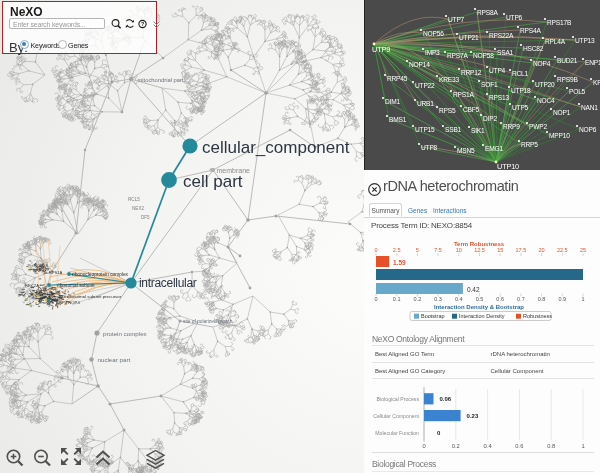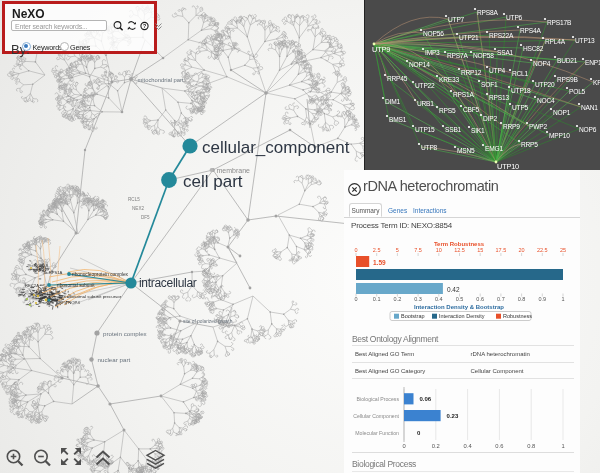--- a/index.html
+++ b/index.html
@@ -110,21 +110,21 @@
 <g fill="#505050">
 <path d="M61 4h6.2l-1.6 1.6-1.4 1.4L62.6 8.6 61 10.2zM81 4h-6.2l1.6 1.6 1.4 1.4 1.6 1.6L81 10.2zM61 21h6.2l-1.6-1.6-1.4-1.4-1.6-1.6L61 14.8zM81 21h-6.2l1.6-1.6 1.4-1.4 1.6-1.6L81 14.8z"></path>
 </g>
 <g stroke="#505050" stroke-width="2" fill="none">
 <path d="M96.5 13.5l6.5-6 6.5 6M96.5 20.5l6.5-6 6.5 6"></path>
 </g>
 <g stroke="#505050" stroke-width="1.4" fill="none">
 <path d="M155.5 6.5l8.5 4.8-8.5 4.8-8.5-4.8zM147 15.3l8.5 4.8 8.5-4.8M147 19.3l8.5 4.8 8.5-4.8"></path>
 </g>
 </svg>
-<div style="position:absolute;left:2px;top:1px;width:155px;height:53px;background:rgba(255,255,255,.8);border:3px solid #b91c1c;box-sizing:border-box">
+<div style="position:absolute;left:2px;top:1px;width:155px;height:53px;background:rgba(255,255,255,.8);border:1px solid #b91c1c;box-sizing:border-box">
 <div style="position:absolute;left:7px;top:3px;font-size:12px;font-weight:bold;color:#1b1b1b">NeXO</div>
 <div style="position:absolute;left:6px;top:16px;width:96px;height:11px;background:#fff;border:1px solid #b5b5b5;border-radius:2px;font-size:7px;letter-spacing:-.2px;color:#999;line-height:11px;padding-left:3px;box-sizing:border-box;overflow:hidden;white-space:nowrap">Enter search keywords...</div>
 <svg width="52" height="16" viewBox="0 0 52 16" style="position:absolute;left:106px;top:14px">
 <g stroke="#1d1d1d" stroke-width="1.1" fill="none">
 <circle cx="6.5" cy="7" r="3.4"></circle>
         <path d="M9 9.6l2.6 2.6" stroke-width="1.5"></path>
 <path d="M17.4 5.2a3.6 3.6 0 016.4 1M24.4 9.8a3.6 3.6 0 01-6.4-1"></path>
 <circle cx="33.5" cy="8" r="3.6"></circle>
 </g>
 <g fill="#1d1d1d">
@@ -370,21 +370,21 @@
         <text x="120" y="151">EMG1</text>
         <circle cx="154" cy="141" r="1.1"></circle>
         <text x="156" y="147">RRP5</text>
         <circle cx="9" cy="44" r="1.4" fill="#eaffb0"></circle>
         <text x="7" y="52" font-size="7.4">UTP9</text>
         <circle cx="131" cy="162" r="1.4" fill="#eaffb0"></circle>
         <text x="132" y="169" font-size="7.4">UTP10</text>
       </g>
     </svg>
 </div>
-<div style="position:absolute;left:344px;top:170px;width:236px;height:303px;background:#fdfdfd;font-family:'Liberation Sans',sans-serif">
+<div style="position:absolute;left:364px;top:170px;width:236px;height:303px;background:#fdfdfd;font-family:'Liberation Sans',sans-serif">
 <svg width="22" height="22" viewBox="0 0 22 22" style="position:absolute;left:1px;top:9px">
 <circle cx="9.5" cy="10.5" r="5.8" stroke="#2e2e2e" stroke-width="1.2" fill="none"></circle>
 <path d="M7.3 8.3l4.4 4.4M11.7 8.3l-4.4 4.4" stroke="#2e2e2e" stroke-width="1.2"></path>
 </svg>
 <div style="position:absolute;left:19px;top:8px;font-size:14.5px;letter-spacing:-.4px;color:#4f4f4f">rDNA heterochromatin</div>
 <div style="position:absolute;left:0;top:46.5px;width:236px;border-bottom:1px solid #d5d5d5"></div>
 <div style="position:absolute;left:5px;top:32.5px;width:33px;height:14.5px;background:#fff;border:1px solid #d5d5d5;border-bottom:1px solid #fff;border-radius:3px 3px 0 0;font-size:6.5px;color:#555;text-align:center;line-height:14px;box-sizing:border-box">Summary</div>
 <div style="position:absolute;left:44px;top:37px;font-size:6.5px;color:#3777bc">Genes</div>
 <div style="position:absolute;left:69px;top:37px;font-size:6.5px;color:#3777bc">Interactions</div>
 <div style="position:absolute;left:7px;top:51px;font-size:8px;letter-spacing:-.2px;color:#444">Process Term ID: NEXO:8854</div>
@@ -464,21 +464,21 @@
 <path d="M60 217V272" stroke="#aaa" stroke-width=".8"></path>
 <text x="55" y="231" fill="#8a8a8a" font-size="5.2" text-anchor="end">Biological Process</text>
 <rect x="60" y="223.2" width="9.5" height="11.2" fill="#3b82d0"></rect>
 <text x="75.5" y="231" fill="#222" font-size="6" font-weight="bold">0.06</text>
 <text x="55" y="248" fill="#8a8a8a" font-size="5.2" text-anchor="end">Cellular Component</text>
 <rect x="60" y="240" width="36.6" height="11.2" fill="#3b82d0"></rect>
 <text x="102.6" y="248" fill="#222" font-size="6" font-weight="bold">0.23</text>
 <text x="55" y="264.8" fill="#8a8a8a" font-size="5.2" text-anchor="end">Molecular Function</text>
 <text x="73" y="264.8" fill="#222" font-size="6" font-weight="bold">0</text>
 </svg>
-<div style="position:absolute;left:8px;top:164px;font-size:8.5px;letter-spacing:-.3px;color:#777">Best Ontology Alignment</div>
+<div style="position:absolute;left:8px;top:164px;font-size:8.5px;letter-spacing:-.3px;color:#777">NeXO Ontology Alignment</div>
 <div style="position:absolute;left:8px;top:174.5px;width:222px;border-bottom:1px solid #e2e2e2"></div>
 <div style="position:absolute;left:11px;top:181px;font-size:6px;color:#444">Best Aligned GO Term</div>
 <div style="position:absolute;left:126.5px;top:181px;font-size:6px;color:#444">rDNA heterochromatin</div>
 <div style="position:absolute;left:8px;top:191.5px;width:222px;border-bottom:1px solid #e2e2e2"></div>
 <div style="position:absolute;left:11px;top:198px;font-size:6px;color:#444">Best Aligned GO Category</div>
 <div style="position:absolute;left:126.5px;top:198px;font-size:6px;color:#444">Cellular Component</div>
 <div style="position:absolute;left:8px;top:207.5px;width:222px;border-bottom:1px solid #e2e2e2"></div>
 <div style="position:absolute;left:8px;top:282px;width:222px;border-bottom:1px solid #ddd"></div>
 <div style="position:absolute;left:8px;top:288.5px;font-size:8.5px;letter-spacing:-.3px;color:#777">Biological Process</div>
 <div style="position:absolute;left:8px;top:301px;width:222px;border-bottom:1px solid #e8e8e8"></div>

